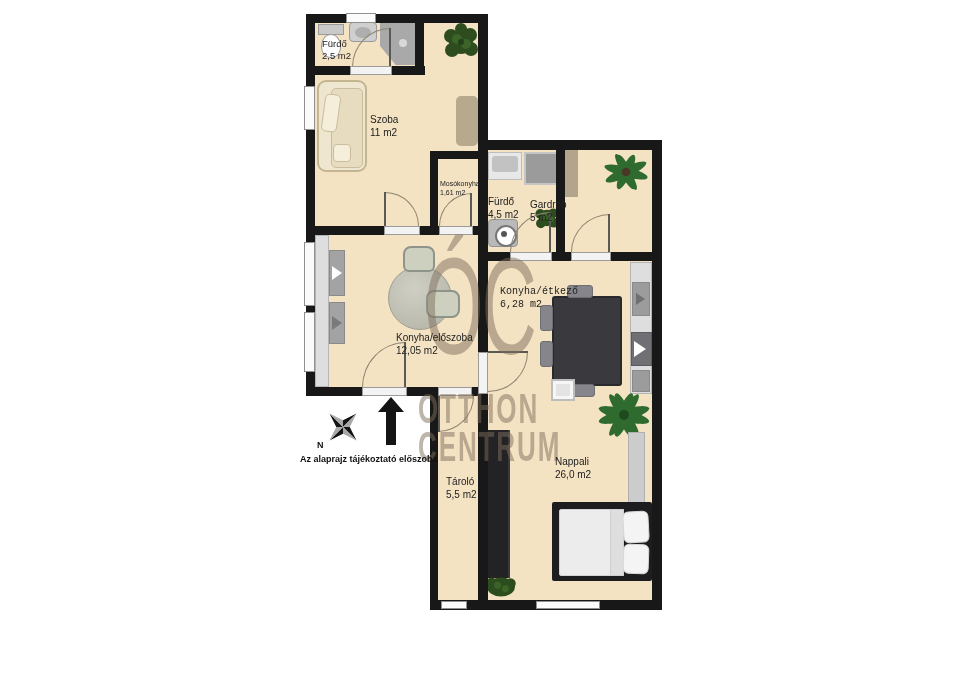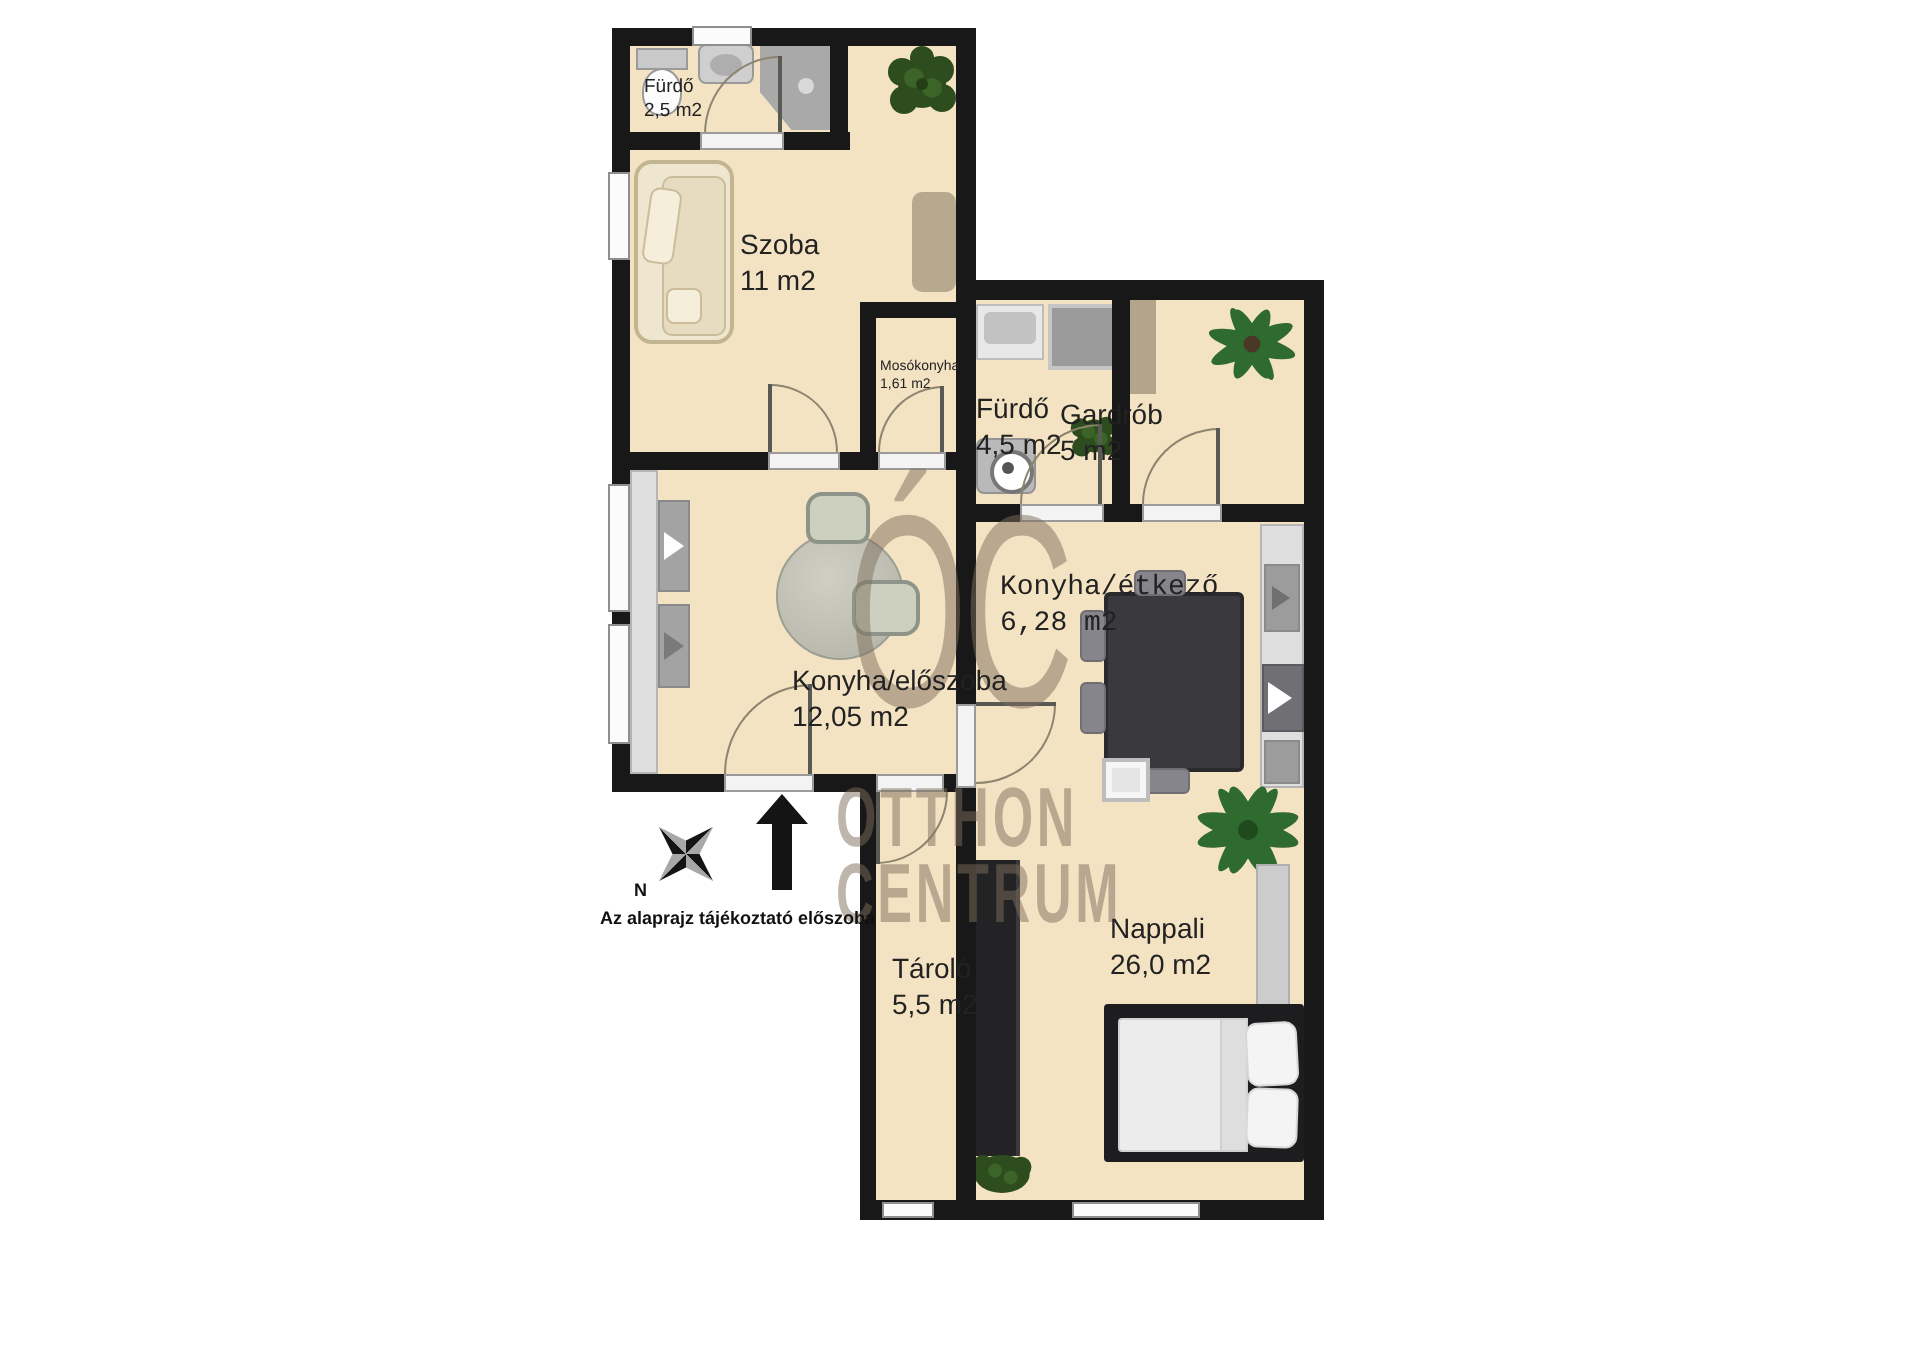--- a/index.html
+++ b/index.html
@@ -8,21 +8,21 @@
   .floor{position:absolute;background:#f4e3c3;}
   .wall{position:absolute;background:#181818;z-index:10;}
   .win{position:absolute;background:#fbfbfb;border:1px solid #8f8f8f;box-sizing:border-box;z-index:12;}
   .thr{position:absolute;background:#f3f3f3;border:1px solid #9a9a9a;box-sizing:border-box;z-index:12;}
   .arc{position:absolute;box-sizing:border-box;border:0 solid #8d8470;z-index:8;}
   .arc-tl{border-left-width:1.5px;border-top-width:1.5px;border-top-left-radius:100% 100%;}
   .arc-tr{border-right-width:1.5px;border-top-width:1.5px;border-top-right-radius:100% 100%;}
   .arc-br{border-right-width:1.5px;border-bottom-width:1.5px;border-bottom-right-radius:100% 100%;}
   .leaf{position:absolute;background:#5a5a55;z-index:9;}
   .furn{position:absolute;box-sizing:border-box;z-index:6;}
-  .rlabel{position:absolute;font-size:14px;line-height:1.25;color:#222;z-index:50;white-space:nowrap;}
+  .rlabel{position:absolute;font-size:10px;line-height:1.25;color:#222;z-index:50;white-space:nowrap;}
   .rlabel span{display:block;}
   .rlabel.center{text-align:left;}
   .rlabel.tiny{font-size:7px;}
   .wm{position:absolute;color:rgba(125,110,92,0.5);line-height:1;z-index:40;transform-origin:left top;white-space:nowrap;}
   .wm-big{font-size:137px;letter-spacing:-4px;transform:scaleX(0.56);}
   .wm-word{font-size:42px;font-weight:700;letter-spacing:3px;transform:scaleX(0.62);}
   .note{position:absolute;font-size:9px;font-weight:700;color:#111;z-index:55;white-space:nowrap;}
   .nlabel{position:absolute;font-size:9px;font-weight:700;color:#111;z-index:55;}
   svg{display:block;}
 </style>

